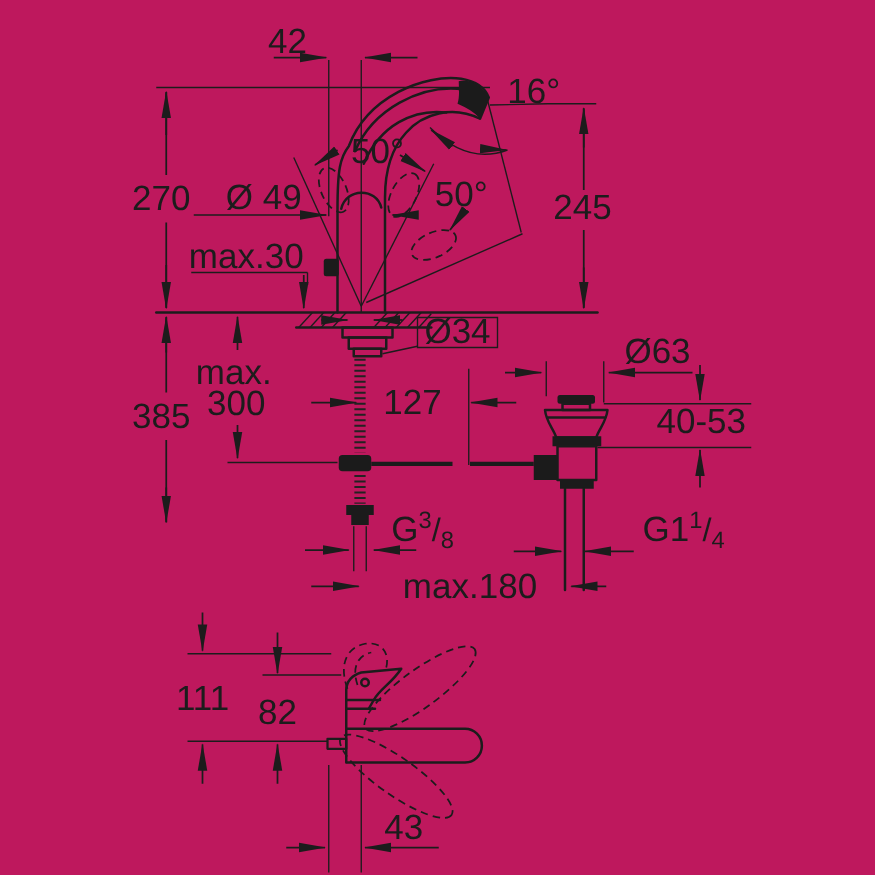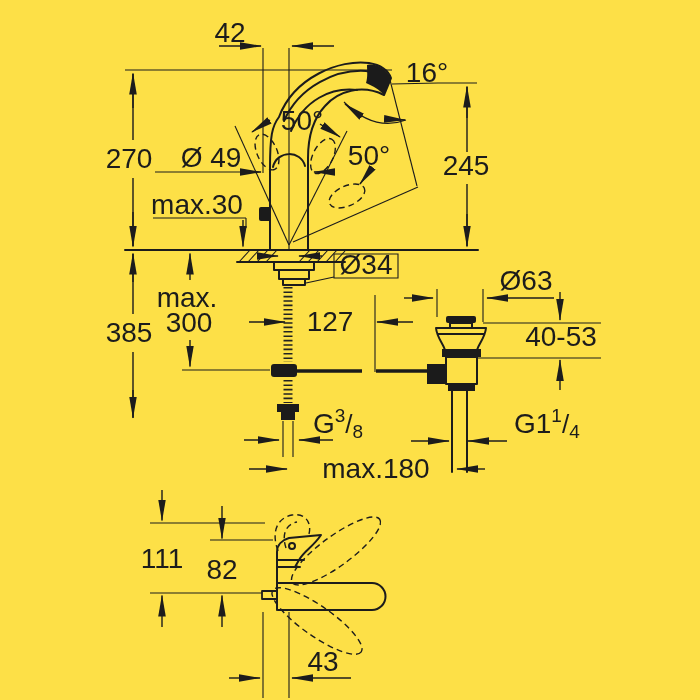--- a/index.html
+++ b/index.html
@@ -1,16 +1,16 @@
 <!DOCTYPE html>
 <html><head>
 <meta charset="utf-8">
 <style>
   html,body{margin:0;padding:0;background:#e8e8e8;}
-  .stage{width:700px;height:700px;background:#fde047;position:relative;overflow:hidden;}
+  .stage{width:700px;height:700px;background:#be185d;position:relative;overflow:hidden;}
   svg{display:block;}
   text{font-family:"Liberation Sans","DejaVu Sans",sans-serif;fill:#1c1c1c;font-size:28px;}
   .dim{stroke:#1c1c1c;stroke-width:1.4;fill:none;}
   .obj{stroke:#1c1c1c;stroke-width:2;fill:none;stroke-linejoin:round;stroke-linecap:round;}
   .thin{stroke:#1c1c1c;stroke-width:1.1;fill:none;}
   .dark{fill:#1b1b1b;stroke:none;}
   .dash{stroke:#1c1c1c;stroke-width:1.4;fill:none;stroke-dasharray:6 4;}
   .braid{stroke:#222;stroke-width:9;fill:none;stroke-dasharray:1.6 2.8;}
   .rod{stroke:#1b1b1b;stroke-width:3.4;fill:none;}
 </style>

